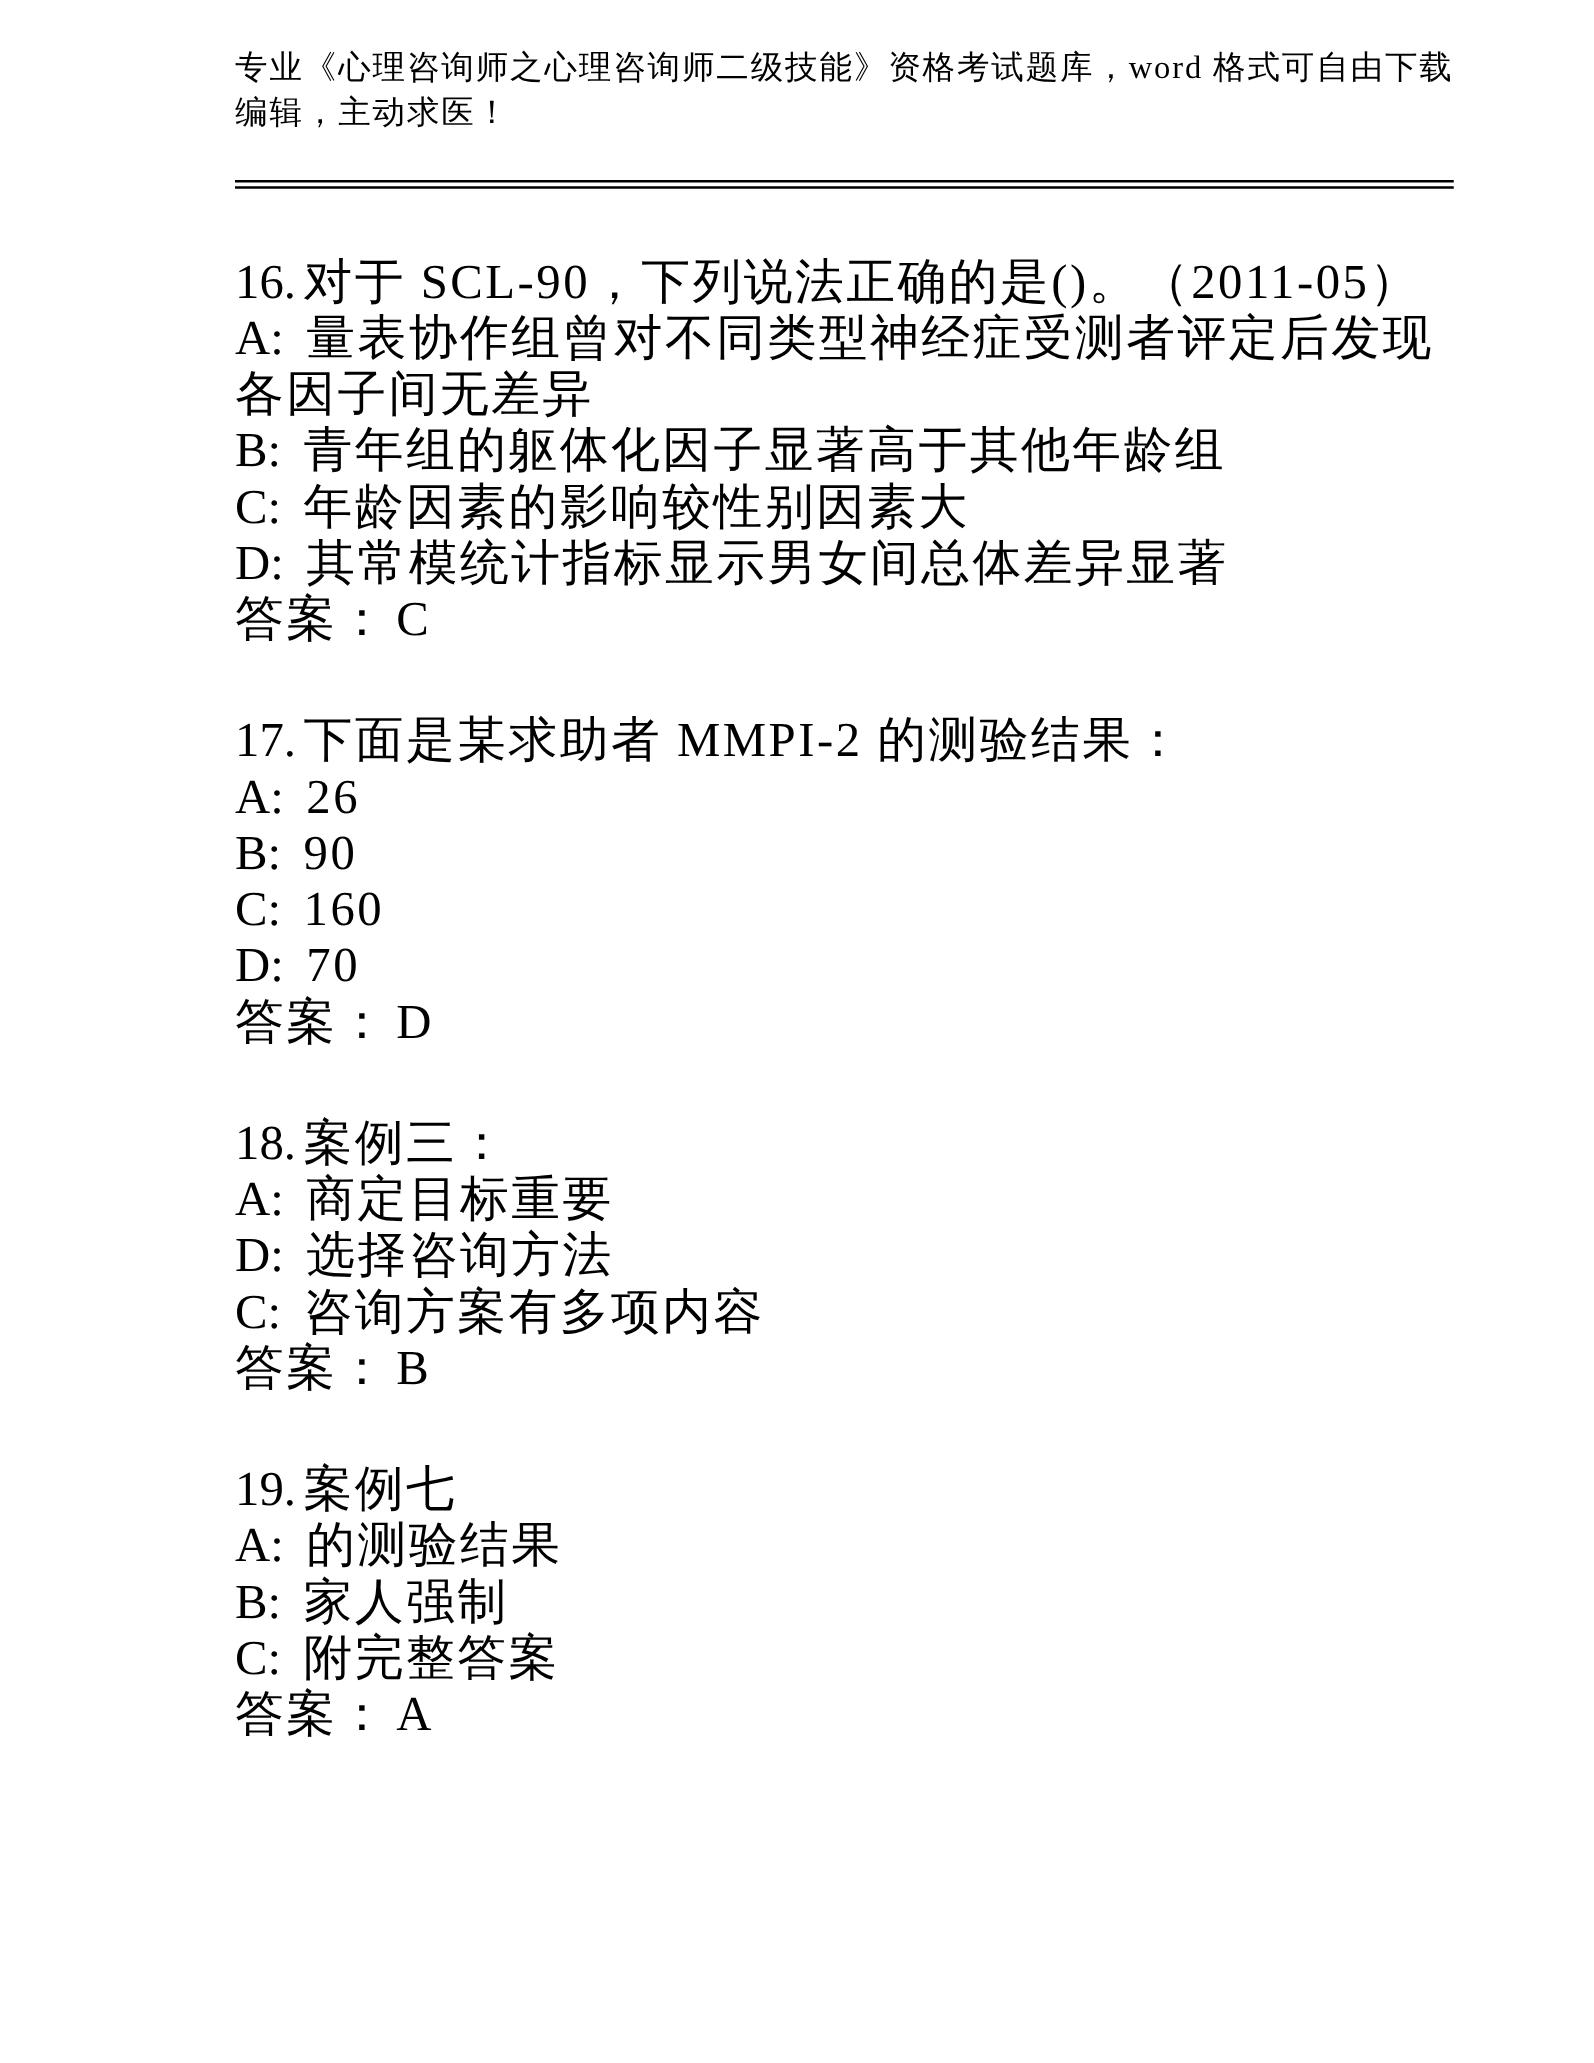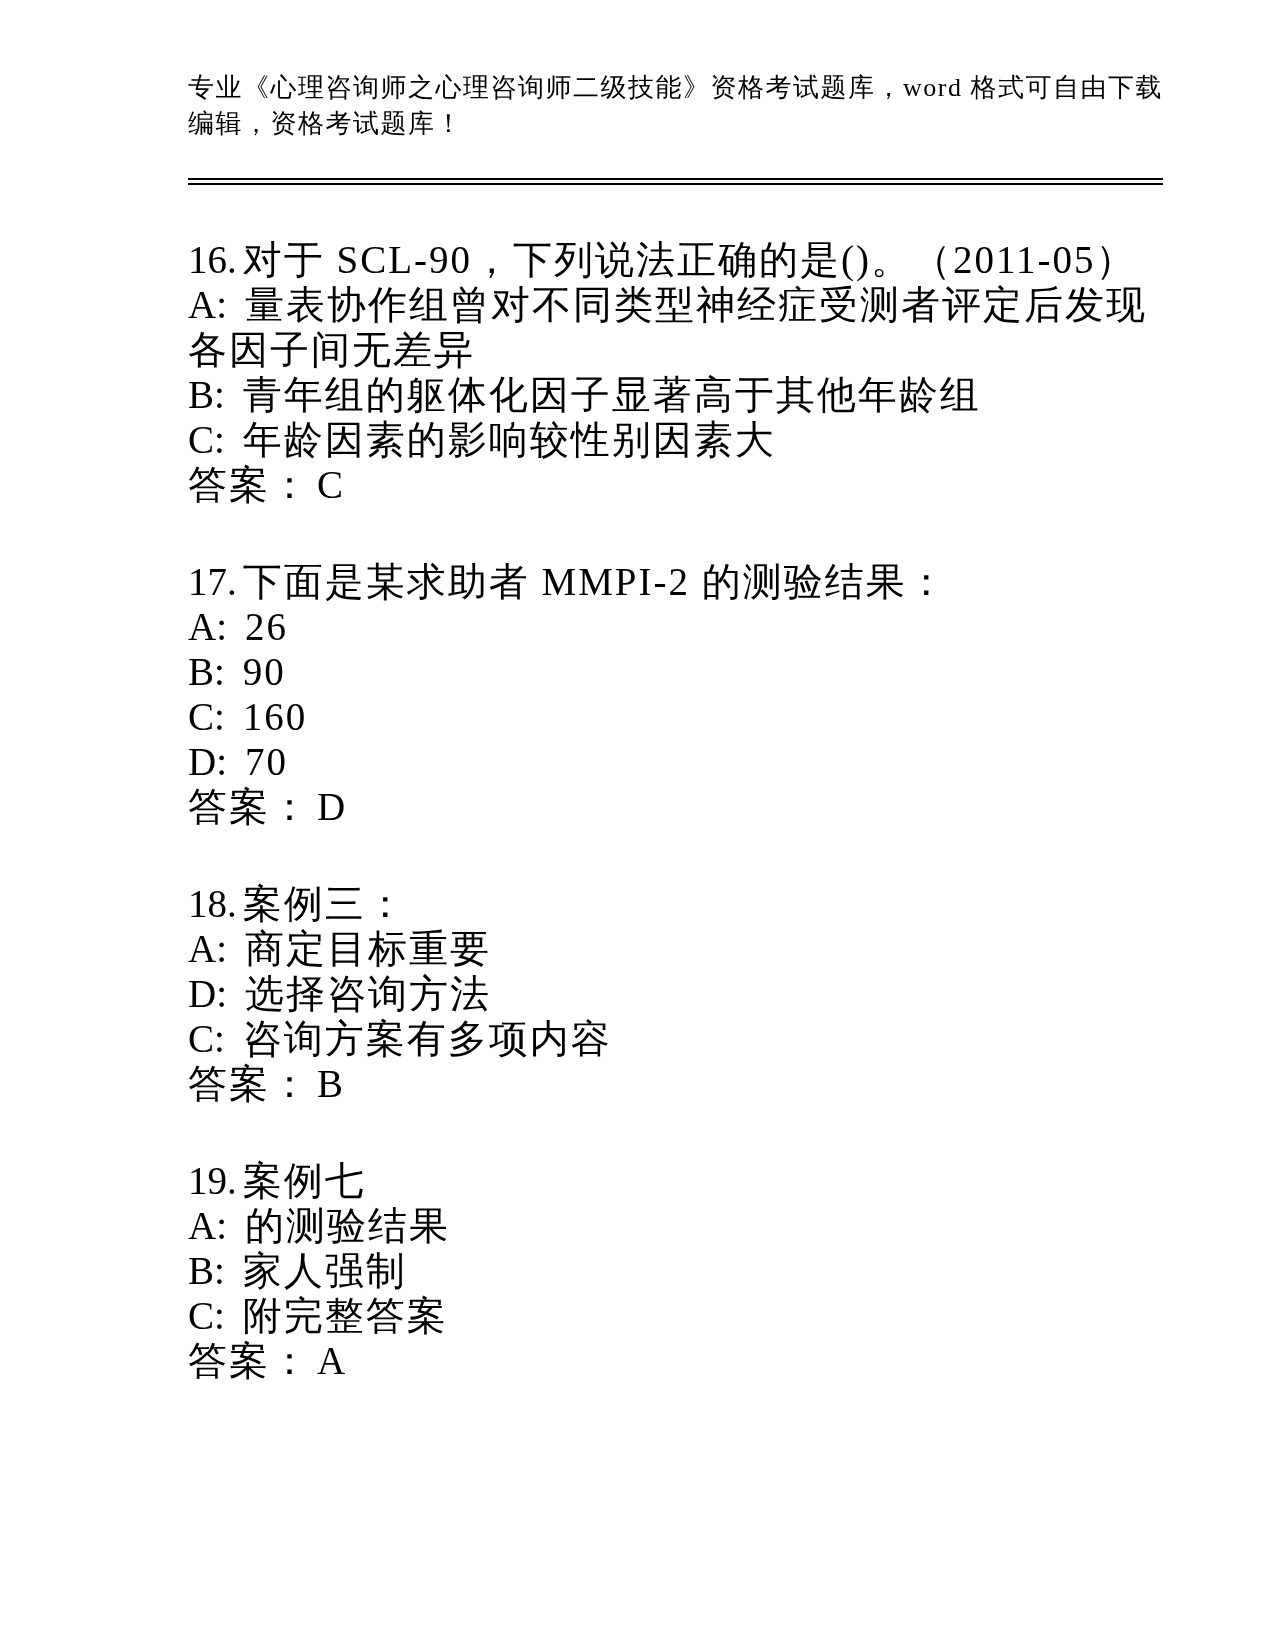--- a/index.html
+++ b/index.html
@@ -18,21 +18,21 @@
     position: relative;
     width: 1275px;
     height: 1650px;
     background: #ffffff;
   }
   .content {
     margin-left: 188px;
     width: 975px;
   }
   .doc-header {
-    padding-top: 70px;
+    padding-top: 36px;
     font-size: 26px;
     line-height: 36px;
     letter-spacing: 1.5px;
   }
   .doc-header .h-line {
     white-space: nowrap;
   }
   .rule {
     margin-top: 36px;
     height: 3px;
@@ -62,34 +62,35 @@
   }
 </style>
 </head>
 <body>
 
 <div class="page">
   <div class="content">
 
     <div class="doc-header">
       <div class="h-line">专业《心理咨询师之心理咨询师二级技能》资格考试题库，word 格式可自由下载</div>
-      <div class="h-line">编辑，资格考试题库！</div>
+      <div class="h-line">编辑，主动求医！</div>
     </div>
 
     <div class="rule"></div>
 
     <div>
   <section class="question">
     <div class="q-title">
       <span class="q-num">16.</span><span class="q-text">对于 SCL-90，下列说法正确的是()。（2011-05）</span>
     </div>
     <div class="q-opts">
             <div class="opt-row"><span class="opt-label">A:</span><span class="opt-text">量表协作组曾对不同类型神经症受测者评定后发现各因子间无差异</span></div>
             <div class="opt-row"><span class="opt-label">B:</span><span class="opt-text">青年组的躯体化因子显著高于其他年龄组</span></div>
             <div class="opt-row"><span class="opt-label">C:</span><span class="opt-text">年龄因素的影响较性别因素大</span></div>
+            <div class="opt-row"><span class="opt-label">D:</span><span class="opt-text">其常模统计指标显示男女间总体差异显著</span></div>
           </div>
     <div class="ans-line">
       <span class="ans-label">答案：</span><span class="ans-value">C</span>
     </div>
   </section>
 
   <section class="question">
     <div class="q-title">
       <span class="q-num">17.</span><span class="q-text">下面是某求助者 MMPI-2 的测验结果：</span>
     </div>

